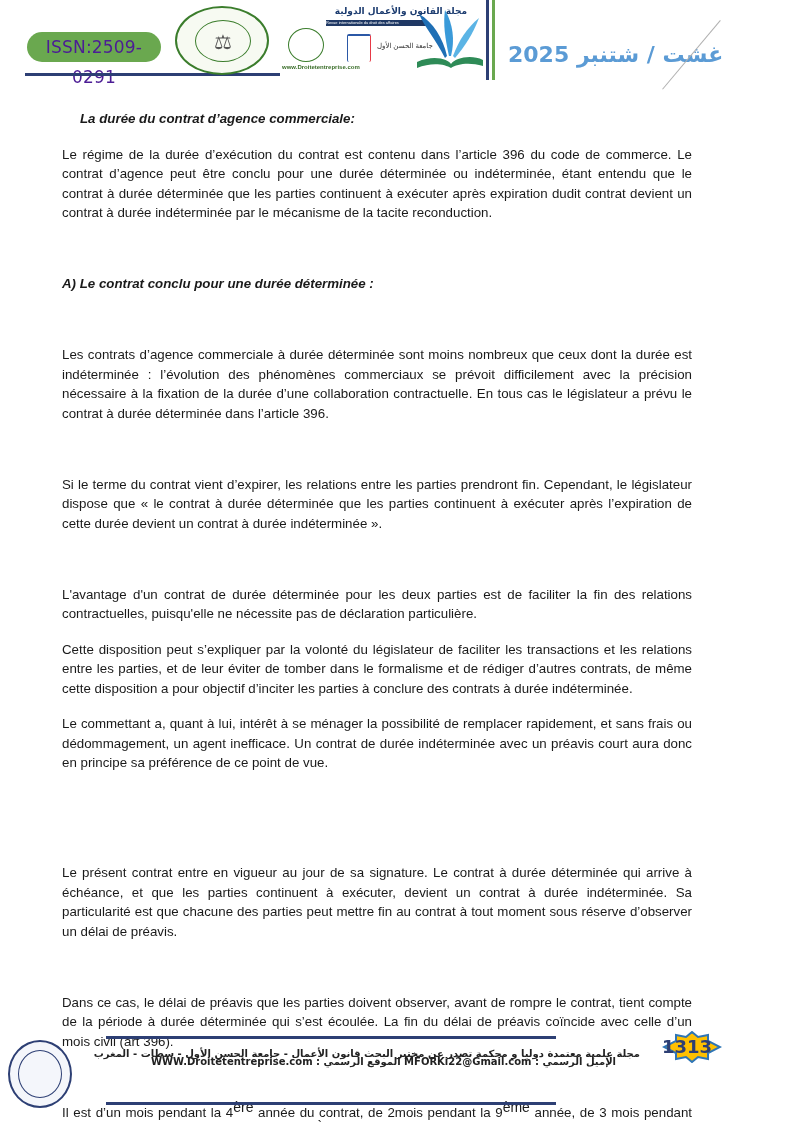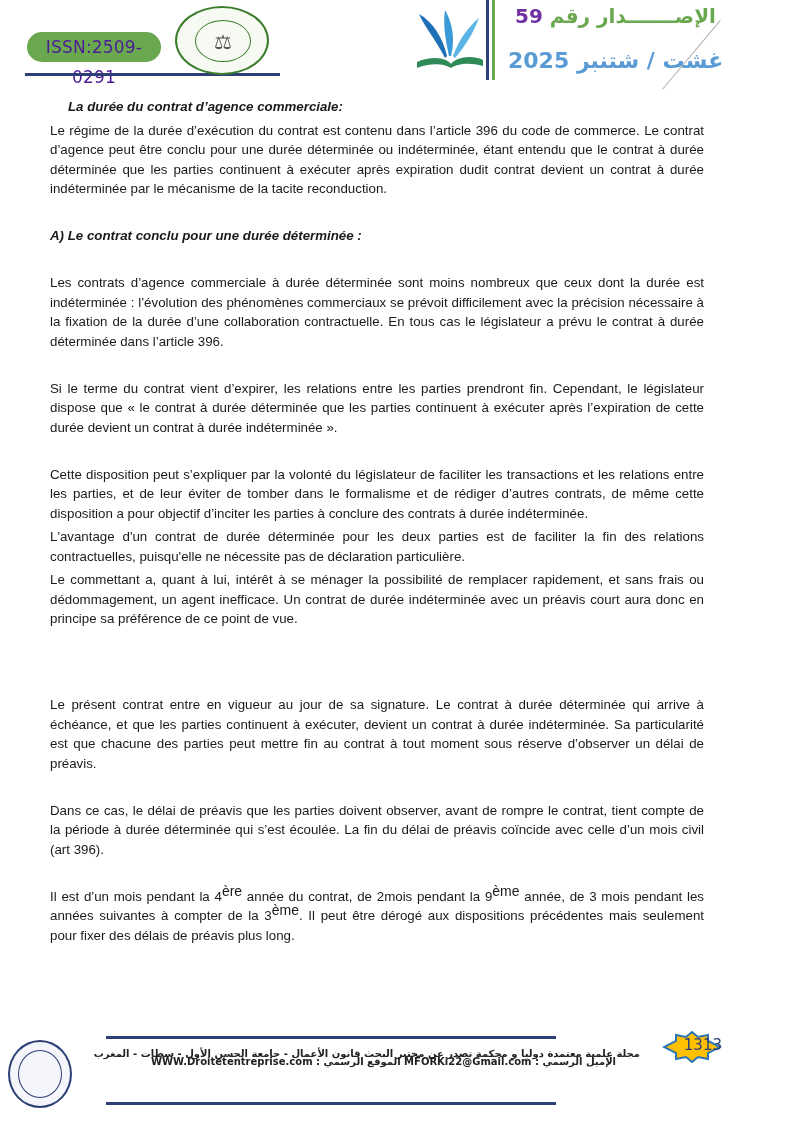--- a/index.html
+++ b/index.html
@@ -18,89 +18,95 @@
   .mini-logo { position:absolute; left:6px; top:22px; width:34px; height:32px; border-radius:50%; border:1px solid #3b7d2c; }
   .uni-tower { position:absolute; left:65px; top:28px; width:22px; height:26px; border-top:2px solid #2b58a6; border-left:1px solid #2b58a6; border-right:1px solid #e63946; border-radius:2px; }
   .uni-name { position:absolute; left:95px; top:36px; font-size:7px; color:#333; white-space:nowrap; }
   .site-small { position:absolute; left:0; top:58px; font-size:6px; font-weight:bold; color:#3b6e2a; white-space:nowrap; }
   .book-logo { position:absolute; left:415px; top:8px; width:70px; height:62px; }
   .vbars { position:absolute; left:486px; top:0; width:12px; height:80px; }
   .vbars .b1 { position:absolute; left:0; top:0; width:3px; height:80px; background:#2d3f74; }
   .vbars .b2 { position:absolute; left:6px; top:0; width:3px; height:80px; background:#6aa84f; }
   .issue-line1 { position:absolute; left:515px; top:4px; width:230px; direction:rtl; text-align:left; font-family:"DejaVu Sans", sans-serif; font-weight:bold; font-size:20px; color:#6aa84f; white-space:nowrap; }
   .issue-line1 .num { color:#7030a0; }
-  .issue-line2 { position:absolute; left:508px; top:48px; width:240px; direction:rtl; text-align:left; font-family:"DejaVu Sans", sans-serif; font-weight:bold; font-size:22px; color:#5b9bd5; white-space:nowrap; }
+  .issue-line2 { position:absolute; left:508px; top:42px; width:240px; direction:rtl; text-align:left; font-family:"DejaVu Sans", sans-serif; font-weight:bold; font-size:22px; color:#5b9bd5; white-space:nowrap; }
   .diag { position:absolute; left:720px; top:20px; width:1px; height:90px; background:#b0b0b0; transform:rotate(40deg); transform-origin:top left; }
 
   
   .content { position:absolute; left:46px; top:93px; width:662px; font-family:"Liberation Sans", sans-serif; font-size:13.3px; line-height:19.5px; }
-  .content p { margin:4px; text-align:justify; }
+  .content p { margin:16px; text-align:justify; }
   .h-main { padding-left:18px; font-weight:bold; font-style:italic; }
   .h-sub { font-weight:bold; font-style:italic; }
   .gap { height:19.5px; }
   .gap2 { height:39px; }
   sup { font-size:14px; line-height:0; }
 
   
   .footer-rule-top { position:absolute; left:106px; top:1036px; width:450px; height:3px; background:#2d3f74; }
   .footer-rule-bottom { position:absolute; left:106px; top:1102px; width:450px; height:3px; background:#2d3f74; }
   .footer-line1 { position:absolute; left:106px; top:1048px; width:510px; direction:rtl; text-align:right; font-family:"DejaVu Sans", sans-serif; font-size:10px; font-weight:bold; color:#222; white-space:nowrap;margin-left:24px; }
   .footer-line2 { position:absolute; left:106px; top:1056px; width:510px; direction:rtl; text-align:right; font-family:"DejaVu Sans", sans-serif; font-size:10px; font-weight:bold; color:#222; white-space:nowrap; }
   .footer-line2 span { unicode-bidi:isolate; }
   .page-star { position:absolute; left:662px; top:1031px; width:60px; height:32px; }
-  .page-num { position:absolute; left:662px; top:1036px; width:60px; text-align:right; font-family:"DejaVu Sans", sans-serif; font-weight:normal; font-size:15px; color:#2d3f74; }
+  .page-num { position:absolute; left:662px; top:1036px; width:60px; text-align:left; font-family:"DejaVu Sans", sans-serif; font-weight:bold; font-size:18px; color:#2d3f74; }
   .editor-seal { position:absolute; left:8px; top:1040px; width:60px; height:64px; border-radius:50%; border:2px solid #2d3f74; background:#f4f6fb; }
   .editor-seal .ring { position:absolute; left:8px; top:8px; width:42px; height:46px; border-radius:50%; border:1px solid #2d3f74; }
 </style>
 </head>
 <body>
 
 <div class="header">
   <div class="issn">ISSN:2509-0291</div>
   <div class="header-rule"></div>
 
   <div class="lab-logo" title="مختبر البحث: قانون الأعمال - Lab de Recherche: Droit des Affaires">
     <div class="inner"></div>
     <span class="scale">⚖</span>
   </div>
 
+  <div class="journal-block">
+    <div class="journal-ar">مجلة القانون والأعمال الدولية</div>
+    <div class="journal-fr">Revue internationale du droit des affaires</div>
+    <div class="mini-logo"></div>
+    <div class="uni-tower"></div>
+    <div class="uni-name">
+      <span>جامعة الحسن الأول</span>
+    </div>
+    <div class="site-small">www.Droitetentreprise.com</div>
+  </div>
 
   <svg class="book-logo" viewBox="0 0 70 62">
     <path d="M30 50 C20 30 10 20 4 6 C18 14 28 30 32 48 Z" fill="#1f6fb5"></path>
     <path d="M34 48 C30 30 28 16 30 2 C38 16 40 32 36 48 Z" fill="#3a9ad9"></path>
     <path d="M38 48 C44 32 52 20 64 10 C58 26 50 38 40 50 Z" fill="#5bb4e5"></path>
     <path d="M2 54 C20 46 34 52 36 56 C40 50 56 46 68 52 L68 58 C54 54 42 56 36 60 C30 56 16 54 2 60 Z" fill="#2e8b57"></path>
   </svg>
 
   <div class="vbars">
     <div class="b1"></div>
     <div class="b2"></div>
   </div>
 
-  <div class="issue-line1">
-    <span>الإصـــــــدار رقم</span>
-    <span class="num">59</span>
-  </div>
   <div class="issue-line2">غشت / شتنبر 2025</div>
   <div class="diag"></div>
 </div>
 
 <div class="content">
   <p class="h-main">La durée du contrat d’agence commerciale:</p>
   <p>Le régime de la durée d’exécution du contrat est contenu dans l’article 396 du code de commerce. Le contrat d’agence peut être conclu  pour une durée déterminée ou indéterminée, étant entendu que le contrat à durée déterminée que les parties continuent à exécuter après expiration dudit contrat devient un contrat à durée indéterminée par le mécanisme de la tacite reconduction.</p>
   <div class="gap"></div>
 
   <p class="h-sub">A) Le contrat conclu pour une durée déterminée :</p>
   <div class="gap"></div>
   <p>Les contrats d’agence commerciale à durée déterminée sont moins nombreux que ceux dont la durée est indéterminée : l’évolution des phénomènes commerciaux se prévoit difficilement avec la précision nécessaire à la fixation de la durée d’une collaboration contractuelle. En tous cas le législateur a prévu le contrat à durée déterminée dans l’article 396.</p>
   <div class="gap"></div>
   <p>Si le terme du contrat vient d’expirer, les relations entre les parties prendront fin. Cependant, le législateur dispose que « le contrat à durée déterminée que les parties continuent à exécuter après l’expiration de cette durée devient un contrat à durée indéterminée ».</p>
   <div class="gap"></div>
+  <p>L'avantage d'un contrat de durée déterminée pour les deux parties est de faciliter la fin des relations contractuelles, puisqu'elle ne nécessite pas de déclaration particulière.</p>
   <p>Cette disposition peut s’expliquer par la volonté du législateur de faciliter les transactions et les relations entre les parties, et de leur éviter de tomber dans le formalisme et de rédiger d’autres contrats, de même cette disposition a pour objectif d’inciter les parties à conclure des contrats à durée indéterminée.</p>
-  <p>L'avantage d'un contrat de durée déterminée pour les deux parties est de faciliter la fin des relations contractuelles, puisqu'elle ne nécessite pas de déclaration particulière.</p>
   <p>Le commettant a, quant à lui, intérêt à se ménager la possibilité de remplacer rapidement, et sans frais ou dédommagement, un agent inefficace. Un contrat de durée indéterminée avec un préavis court aura donc en principe sa préférence de ce point de vue.</p>
   <div class="gap2"></div>
 
   <div class="gap"></div>
   <p>Le présent contrat entre en vigueur au jour de sa signature. Le contrat à durée déterminée qui arrive à échéance, et que les parties continuent à exécuter, devient un contrat à durée indéterminée. Sa particularité est que chacune des parties peut mettre fin au contrat à tout moment sous réserve d’observer un délai de préavis.</p>
   <div class="gap"></div>
   <p>Dans ce cas, le délai de préavis que les parties doivent observer, avant de rompre le contrat, tient compte de la période à durée déterminée qui s’est écoulée. La fin du délai de préavis coïncide avec celle d’un mois civil (art 396).</p>
   <div class="gap"></div>
   <p><span>Il est d’un mois pendant la 4</span><sup>ère</sup><span> année du contrat, de 2mois pendant la 9</span><sup>ème</sup><span> année, de 3 mois pendant les années suivantes à compter de la 3</span><sup>ème</sup><span>. Il peut être dérogé aux dispositions précédentes mais seulement pour fixer des délais de préavis plus long.</span></p>
 </div>

